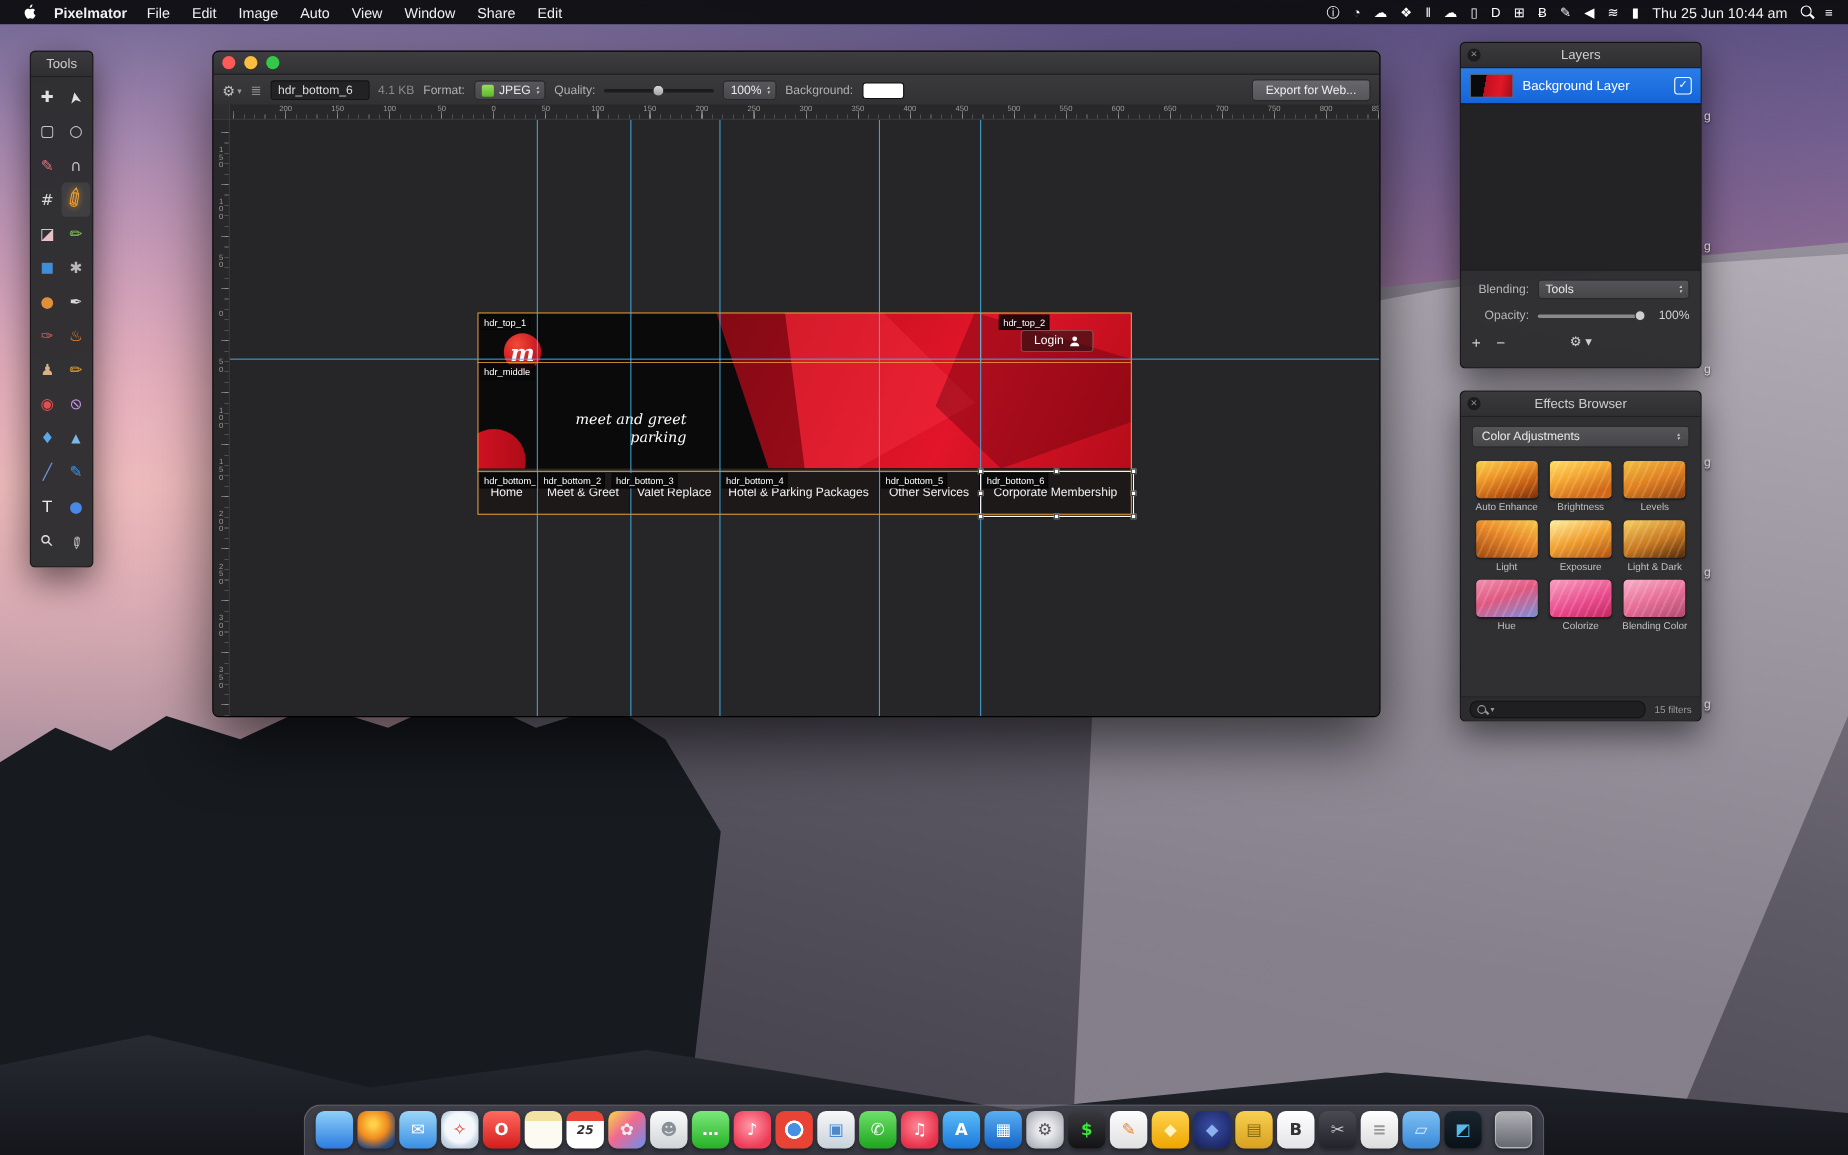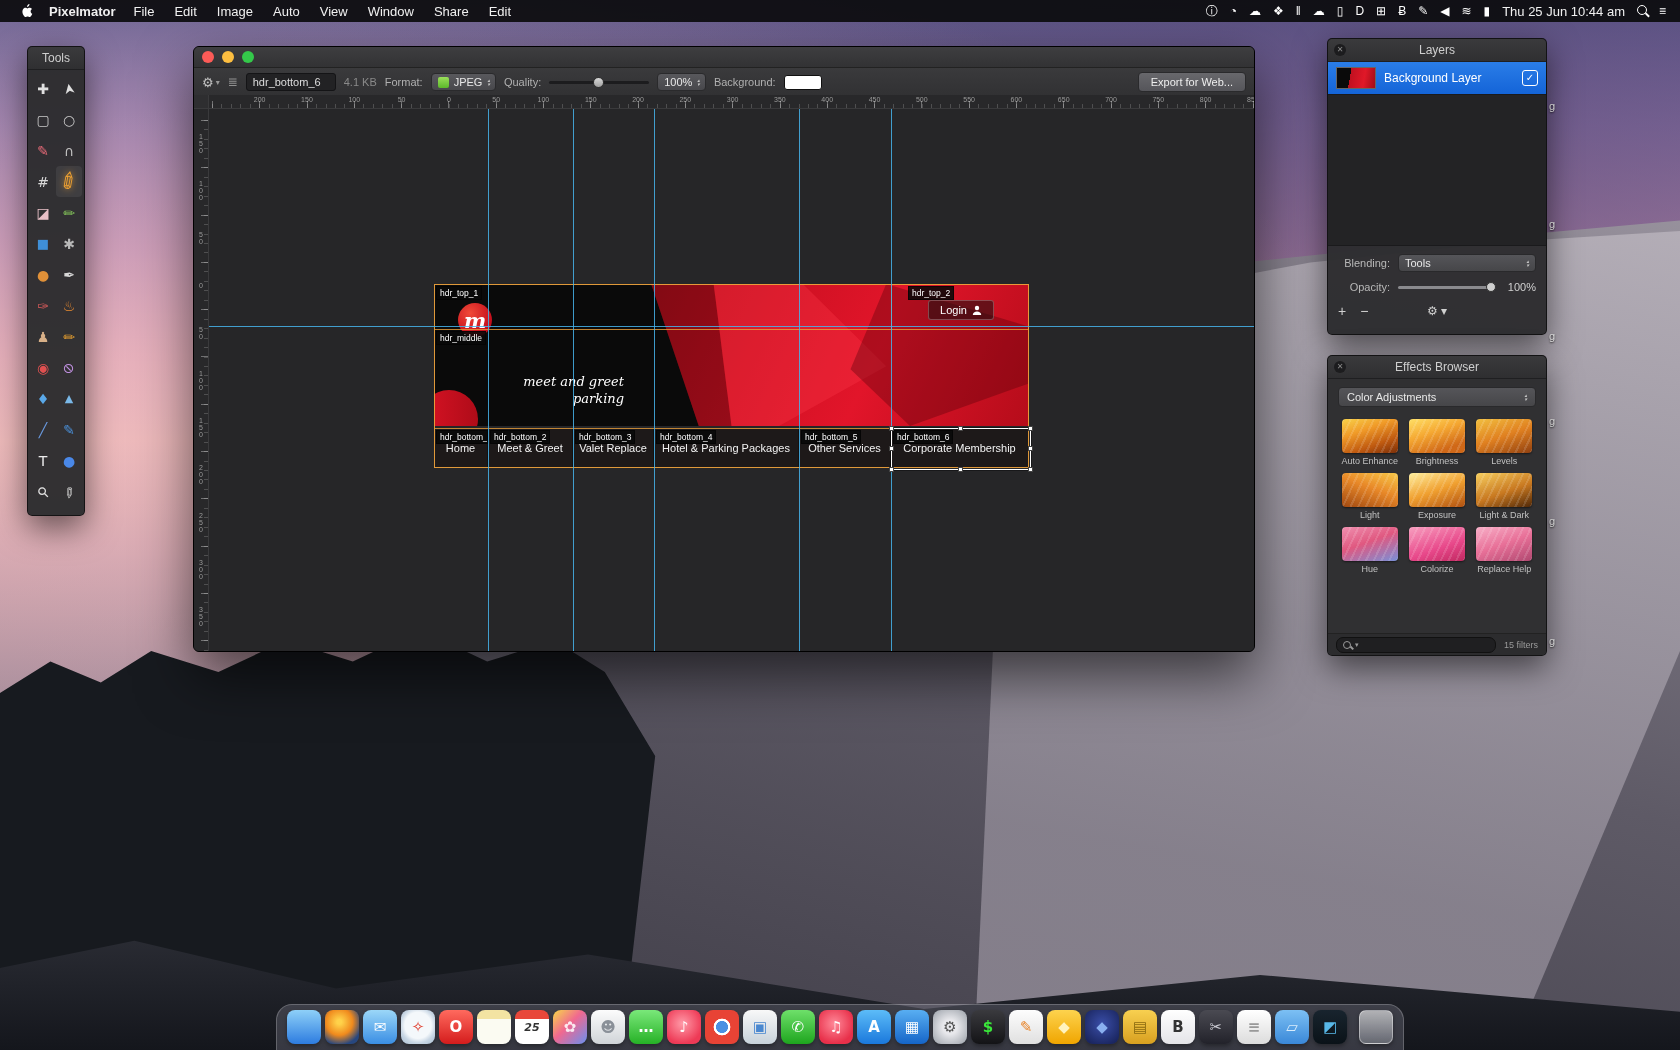--- a/index.html
+++ b/index.html
@@ -406,21 +406,21 @@
     <div class="guide-v gv3" data-name="guide-vertical"></div>
     <div class="guide-v gv4" data-name="guide-vertical"></div>
     <div class="guide-v gv5" data-name="guide-vertical"></div>
     <div class="guide-h" data-name="guide-horizontal"></div>
 
     <span class="chip" style="left:228px;top:178px" data-name="slice-label-hdr-top-1">hdr_top_1</span>
     <span class="chip" style="left:700px;top:178px" data-name="slice-label-hdr-top-2">hdr_top_2</span>
     <span class="chip" style="left:228px;top:223px" data-name="slice-label-hdr-middle">hdr_middle</span>
     <span class="chip clip" style="left:228px;top:322px" data-name="slice-label-hdr-bottom-1">hdr_bottom_1</span>
     <span class="chip" style="left:282px;top:322px" data-name="slice-label-hdr-bottom-2">hdr_bottom_2</span>
-    <span class="chip" style="left:367px;top:322px" data-name="slice-label-hdr-bottom-3">hdr_bottom_3</span>
+    <span class="chip" style="left:348px;top:322px" data-name="slice-label-hdr-bottom-3">hdr_bottom_3</span>
     <span class="chip" style="left:448px;top:322px" data-name="slice-label-hdr-bottom-4">hdr_bottom_4</span>
     <span class="chip" style="left:593px;top:322px" data-name="slice-label-hdr-bottom-5">hdr_bottom_5</span>
     <span class="chip" style="left:685px;top:322px" data-name="slice-label-hdr-bottom-6">hdr_bottom_6</span>
 
     <div class="sel-box" data-name="slice-selection">
       <span class="h h1" data-name="selection-handle"></span>
       <span class="h h2" data-name="selection-handle"></span>
       <span class="h h3" data-name="selection-handle"></span>
       <span class="h h4" data-name="selection-handle"></span>
       <span class="h h5" data-name="selection-handle"></span>
@@ -508,21 +508,21 @@
       <div class="fx-item" data-name="effect-hue">
       <span class="fx-thumb" data-name="effect-thumbnail" style="background: linear-gradient(160deg, rgb(240, 144, 176) 0%, rgb(224, 88, 128) 45%, rgb(120, 144, 216) 100%);"></span>
       <span class="fx-label" data-name="effect-label">Hue</span>
     </div>
       <div class="fx-item" data-name="effect-colorize">
       <span class="fx-thumb" data-name="effect-thumbnail" style="background: linear-gradient(160deg, rgb(248, 160, 192) 0%, rgb(232, 72, 138) 60%, rgb(192, 40, 96) 100%);"></span>
       <span class="fx-label" data-name="effect-label">Colorize</span>
     </div>
       <div class="fx-item" data-name="effect-replace-color">
       <span class="fx-thumb" data-name="effect-thumbnail" style="background: linear-gradient(160deg, rgb(248, 176, 200) 0%, rgb(232, 112, 152) 50%, rgb(176, 72, 112) 100%);"></span>
-      <span class="fx-label" data-name="effect-label">Replace Help</span>
+      <span class="fx-label" data-name="effect-label">Blending Color</span>
     </div>
     </div>
   <div class="fx-footer" data-name="effects-footer">
     <span class="fx-search" data-name="effects-search-field">
       <span class="lens small" data-name="search-icon"></span>
       <span class="chev" data-name="chevron-down-icon">▾</span>
     </span>
     <span class="fx-count" data-name="filter-count">15 filters</span>
   </div>
 </div>

